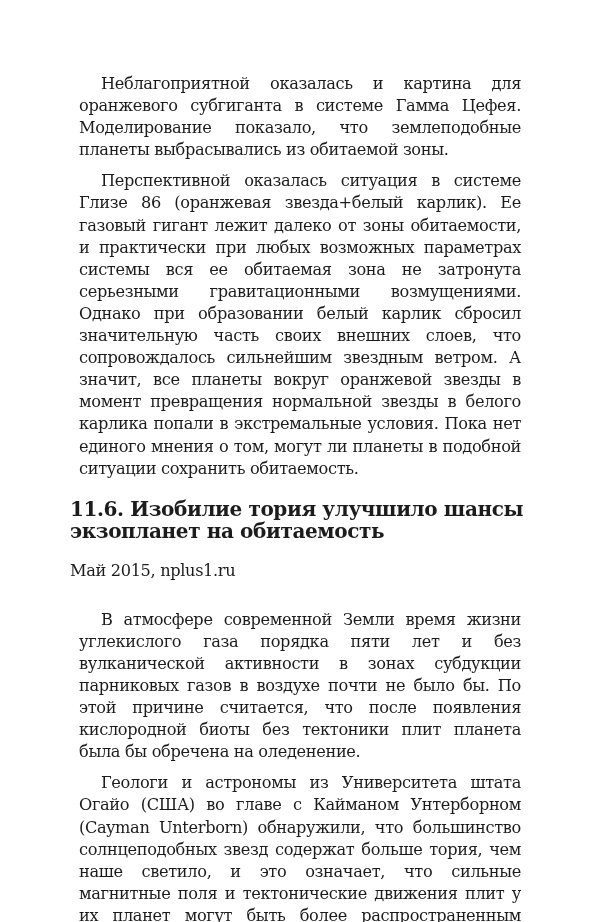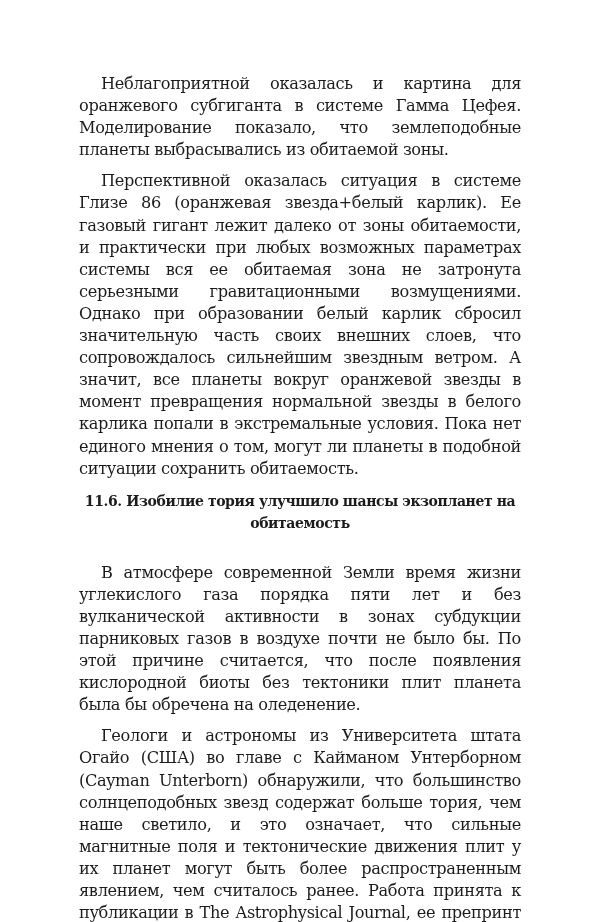--- a/index.html
+++ b/index.html
@@ -24,25 +24,25 @@
     .para {
       margin: 9px;
       font-size: 16.2px;
       line-height: 22.1px;
       text-align: justify;
       text-indent: 22px;
       letter-spacing: -0.35px;
       word-spacing: 0px;
     }
     .heading {
-      margin: 10px 0 0 0;
-      font-size: 14px;
+      margin: 18px 0 0 0;
+      font-size: 20px;
       line-height: 22.5px;
       font-weight: bold;
-      text-align: center;
+      text-align: left;
       letter-spacing: -0.4px;
     }
     .source {
       margin: 17px 0 0 0;
       font-size: 16.2px;
       line-height: 22px;
       letter-spacing: -0.35px;
     }
     .gap-after-source {
       height: 18px;
@@ -50,17 +50,18 @@
   </style>
 </head>
 <body>
 
 <div class="page">
   <p class="para">Неблагоприятной оказалась и картина для оранжевого субгиганта в системе Гамма Цефея. Моделирование показало, что землеподобные планеты выбрасывались из обитаемой зоны.</p>
   <p class="para">Перспективной оказалась ситуация в системе Глизе 86 (оранжевая звезда+белый карлик). Ее газовый гигант лежит далеко от зоны обитаемости, и практически при любых возможных параметрах системы вся ее обитаемая зона не затронута серьезными гравитационными возмущениями. Однако при образовании белый карлик сбросил значительную часть своих внешних слоев, что сопровождалось сильнейшим звездным ветром. А значит, все планеты вокруг оранжевой звезды в момент превращения нормальной звезды в белого карлика попали в экстремальные условия. Пока нет единого мнения о том, могут ли планеты в подобной ситуации сохранить обитаемость.</p>
 
   <h2 class="heading">11.6. Изобилие тория улучшило шансы экзопланет на обитаемость</h2>
 
+  <div class="source">Май 2015, nplus1.ru</div>
   <div class="gap-after-source"></div>
 
   <p class="para">В атмосфере современной Земли время жизни углекислого газа порядка пяти лет и без вулканической активности в зонах субдукции парниковых газов в воздухе почти не было бы. По этой причине считается, что после появления кислородной биоты без тектоники плит планета была бы обречена на оледенение.</p>
   <p class="para">Геологи и астрономы из Университета штата Огайо (США) во главе с Кайманом Унтерборном (Cayman Unterborn) обнаружили, что большинство солнцеподобных звезд содержат больше тория, чем наше светило, и это означает, что сильные магнитные поля и тектонические движения плит у их планет могут быть более распространенным явлением, чем считалось ранее. Работа принята к публикации в The Astrophysical Journal, ее препринт напечатан в архиве Корнельского университета.</p>
 </div>
 
 </body></html>

